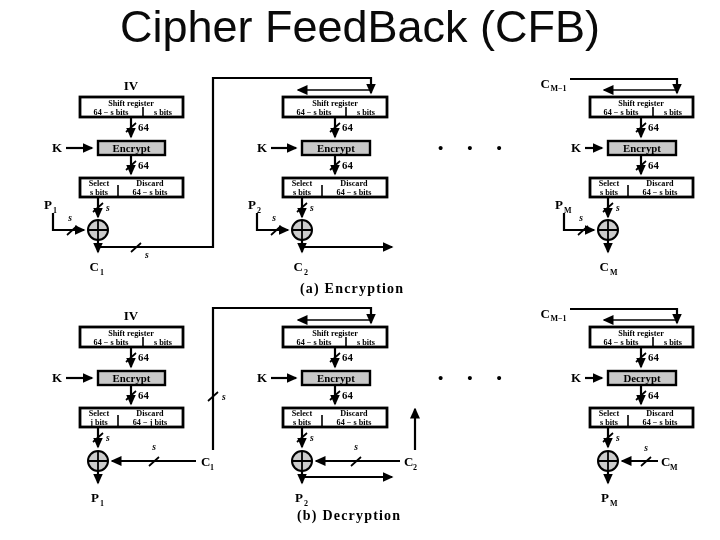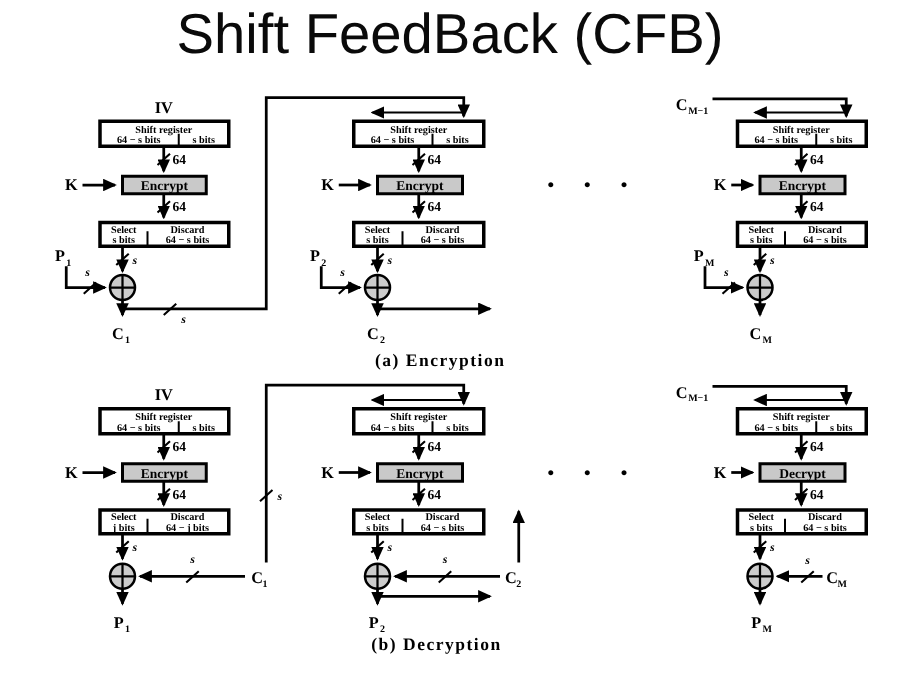--- a/index.html
+++ b/index.html
@@ -23,21 +23,21 @@
   .div{stroke:#000;stroke-width:1.6;fill:none;}
   .xline{stroke:#000;stroke-width:1.8;fill:none;}
   .box{fill:#ffffff;stroke:#000;stroke-width:2.8;}
   .gray{fill:#c9c9c9;stroke:#000;stroke-width:2.4;}
   .xor{fill:#cccccc;stroke:#000;stroke-width:2;}
 </style>
 </head>
 <body>
 
 <div class="slide">
-  <div class="title">Shift FeedBack (CFB)</div>
+  <div class="title">Cipher FeedBack (CFB)</div>
 
   <svg width="720" height="540" viewBox="0 0 720 540">
     <defs>
       <marker id="ah" markerUnits="userSpaceOnUse" markerWidth="11" markerHeight="10" refX="9.5" refY="5" orient="auto-start-reverse">
         <path d="M0,0 L11,5 L0,10 Z" fill="#000"></path>
       </marker>
     </defs>
 
     <g>
 

